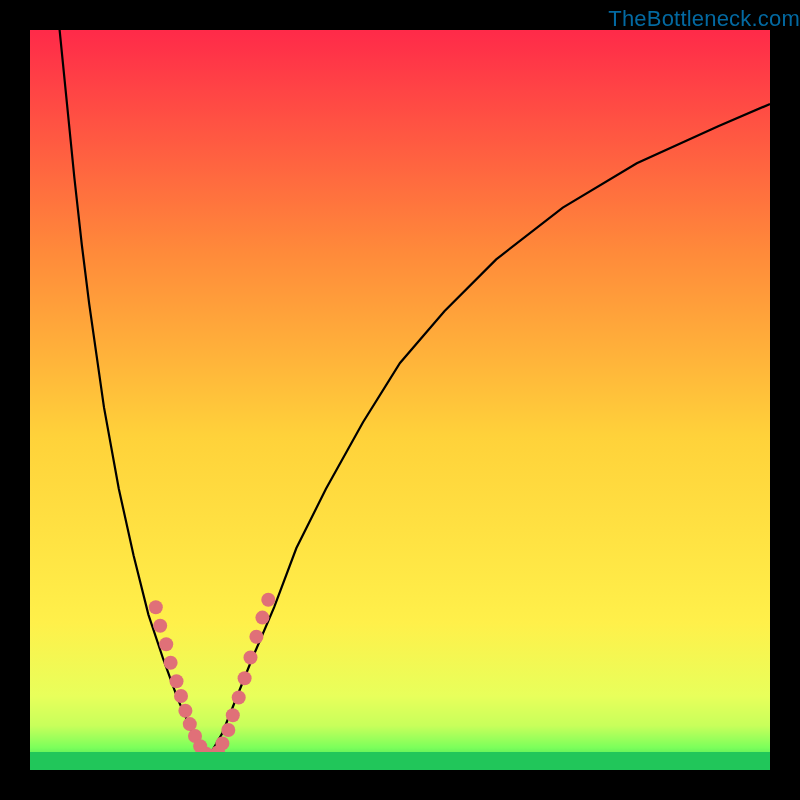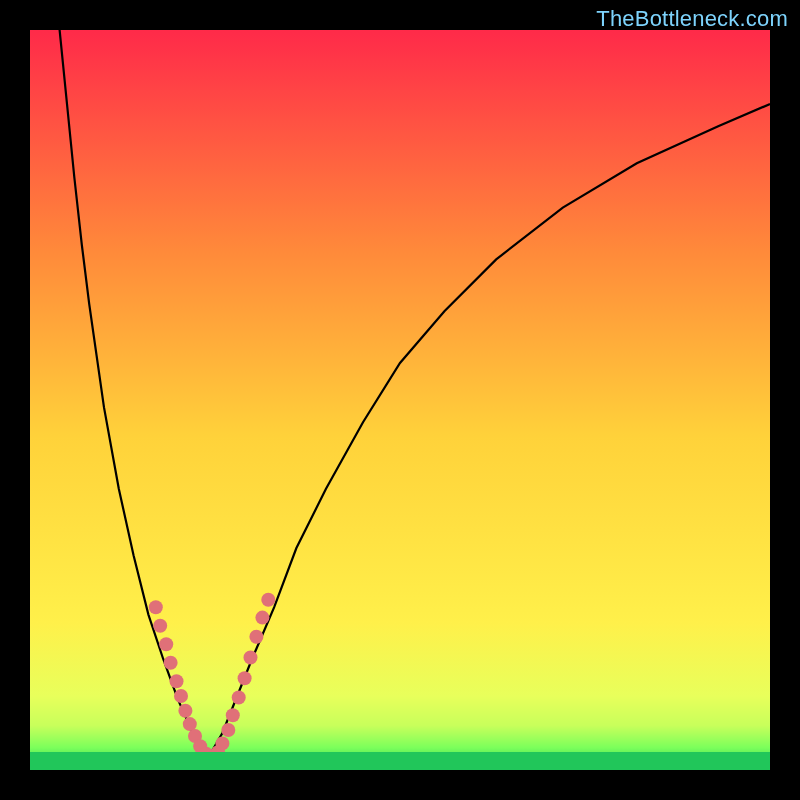--- a/index.html
+++ b/index.html
@@ -19,23 +19,23 @@
     height: 740px;
     overflow: hidden;
   }
   .gradient {
     position: absolute;
     left: 0; top: 0;
     width: 100%; height: 100%;
   }
   .watermark {
     position: absolute;
-    right: 12px;
+    right: 0;
     top: 6px;
-    color: #7dd3fc;
+    color: #0369a1;
     font-size: 22px;
     font-weight: 500;
     letter-spacing: 0.2px;
     z-index: 10;
     user-select: none;
   }
   svg.curves {
     position: absolute;
     left: 0; top: 0;
     width: 100%;

